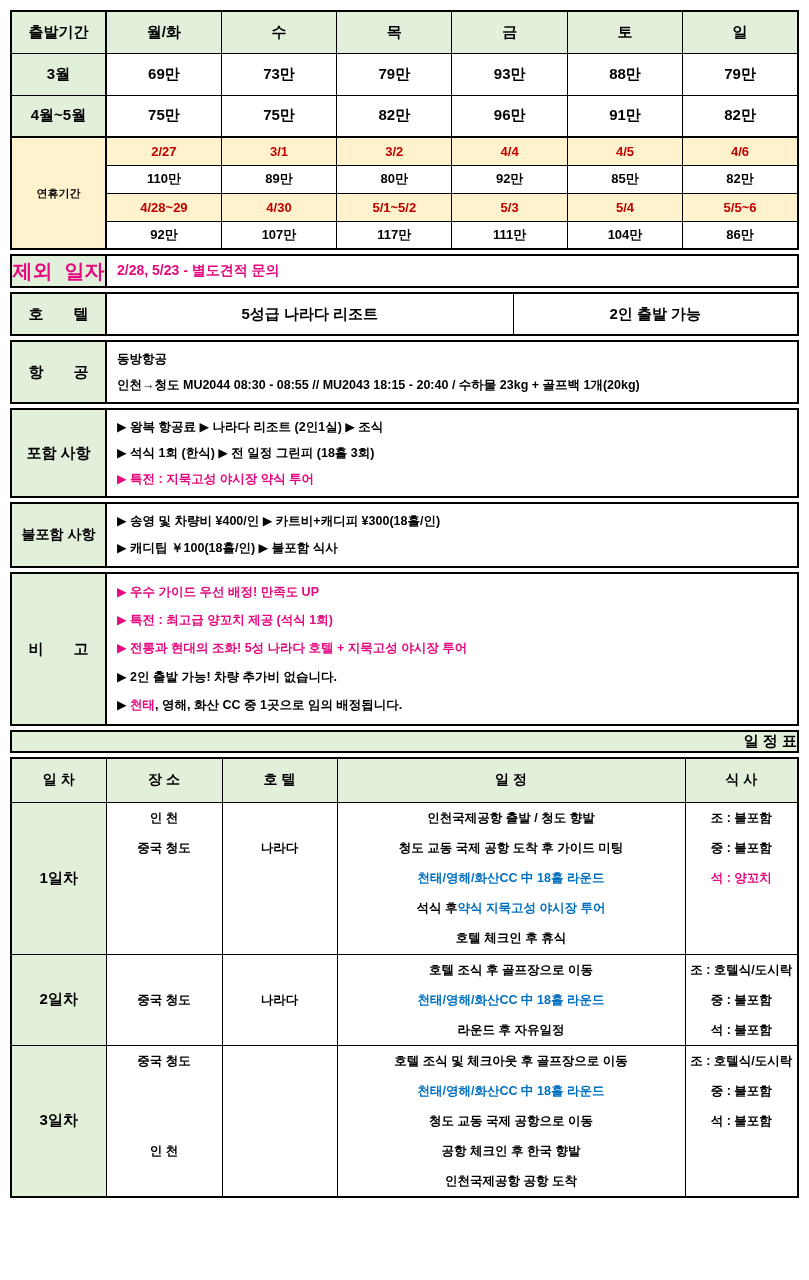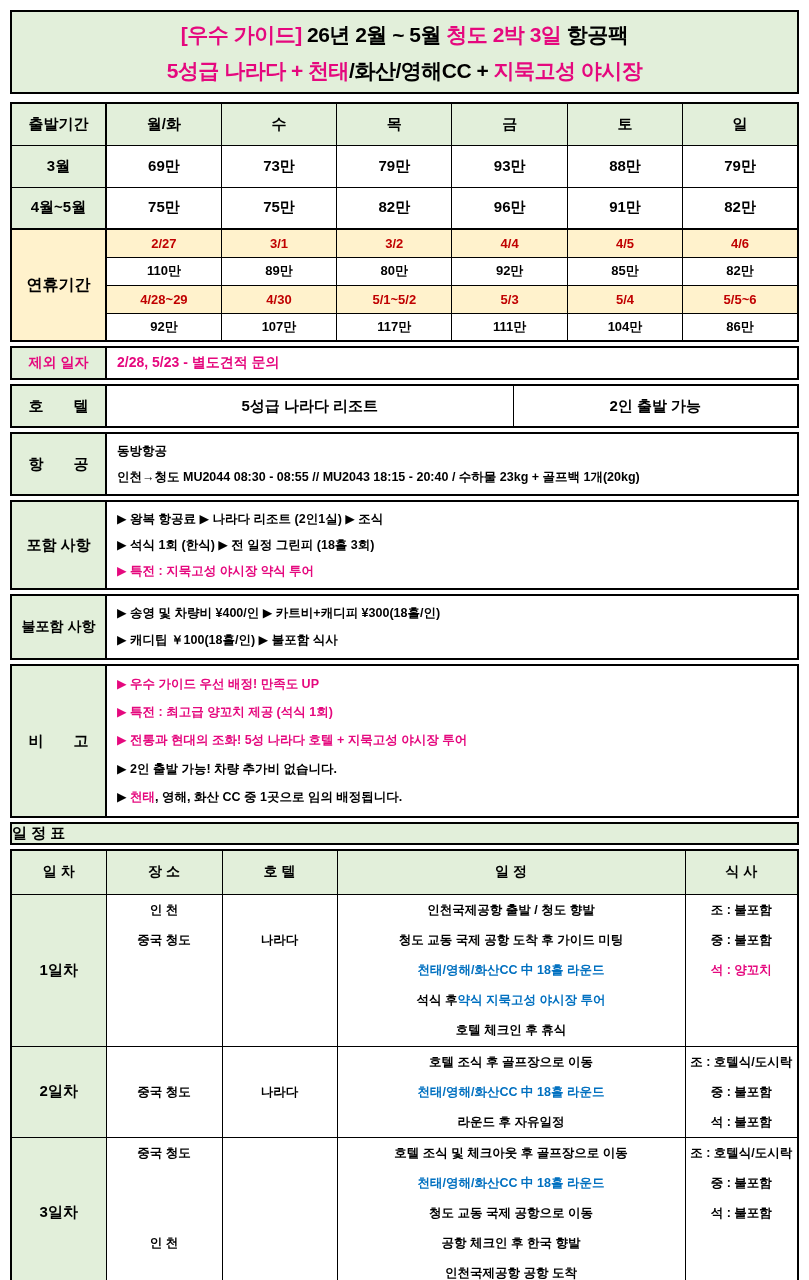--- a/index.html
+++ b/index.html
@@ -41,41 +41,33 @@
   .itable td{font-size:14px;}
   .itable td.lbl{background:var(--c-green); text-align:center; border-right-width:2px; font-size:15px;}
   .itable td.cnt{padding-left:10px;}
   .itable td.ctr{text-align:center; font-size:15px;}
   .lines{display:flex; flex-direction:column; justify-content:space-around; height:100%; padding:4px 0;}
   .lines div{padding-left:10px; font-size:12.5px; line-height:15px;}
   .h32{height:32px;} .h42{height:42px;} .h60{height:60px;} .h86{height:86px;} .h62{height:62px;} .h150{height:150px;}
   .flight-l1{font-size:12px;} .flight-l2{font-size:12.5px;}
 
   
-  .stitle td{height:14px; text-align:left; font-size:15px; background:var(--c-green);}
+  .stitle td{height:14px; text-align:right; font-size:15px; background:var(--c-green);}
   .sched td{font-size:12.5px;}
   .sched tr.shead{height:44px;}
   .sched tr.shead td{background:var(--c-green); text-align:center; font-size:14px;}
   .sched td.daylbl{background:var(--c-green); text-align:center; font-size:15px; vertical-align:middle;}
   .slots{vertical-align:middle; padding:0;}
   .slot{height:30px; display:flex; align-items:center; justify-content:center; text-align:left; line-height:14px;}
 </style>
 </head>
 <body>
 
 <div class="page">
 
-  <div class="box title-box">
-    <div class="t-line">
-      <span class="pink">[우수 가이드]</span><span> 26년 2월 ~ 5월 </span><span class="pink">청도 2박 3일</span><span> 항공팩</span>
-    </div>
-    <div class="t-line">
-      <span class="pink">5성급 나라다 + 천태</span><span>/화산/영해CC + </span><span class="pink">지묵고성 야시장</span>
-    </div>
-  </div>
 
   <table class="box ptable">
     <colgroup>
         <col class="w-label">
         <col span="6">
       </colgroup>
     <tbody>
         <tr class="h42">
       <td class="green lbl">출발기간</td>
       <td class="green">월/화</td>
@@ -97,21 +89,21 @@
     <tr class="h42">
       <td class="green lbl">4월~5월</td>
       <td>75만</td>
       <td>75만</td>
       <td>82만</td>
       <td>96만</td>
       <td>91만</td>
       <td>82만</td>
     </tr>
     <tr class="h28 holi-top">
-      <td class="cream lbl" rowspan="4" style="font-size:16px;">연휴기간</td>
+      <td class="cream lbl" rowspan="4" style="font-size:11px;">연휴기간</td>
       <td class="cream red">2/27</td>
       <td class="cream red">3/1</td>
       <td class="cream red">3/2</td>
       <td class="cream red">4/4</td>
       <td class="cream red">4/5</td>
       <td class="cream red">4/6</td>
     </tr>
     <tr class="h28">
       <td>110만</td>
       <td>89만</td>
@@ -139,21 +131,21 @@
   </tbody>
     </table>
 
   <table class="box itable">
     <colgroup>
         <col class="w-label">
         <col>
       </colgroup>
     <tbody>
         <tr class="h32">
-      <td class="lbl pink" style="font-size:14px;">제외 일자</td>
+      <td class="lbl pink" style="font-size:20px;font-family:Liberation Mono, monospace;">제외 일자</td>
       <td class="cnt pink">2/28, 5/23 - 별도견적 문의</td>
     </tr>
   </tbody>
     </table>
 
   <table class="box itable">
     <colgroup>
         <col class="w-label">
         <col style="width:407px">
         <col>

